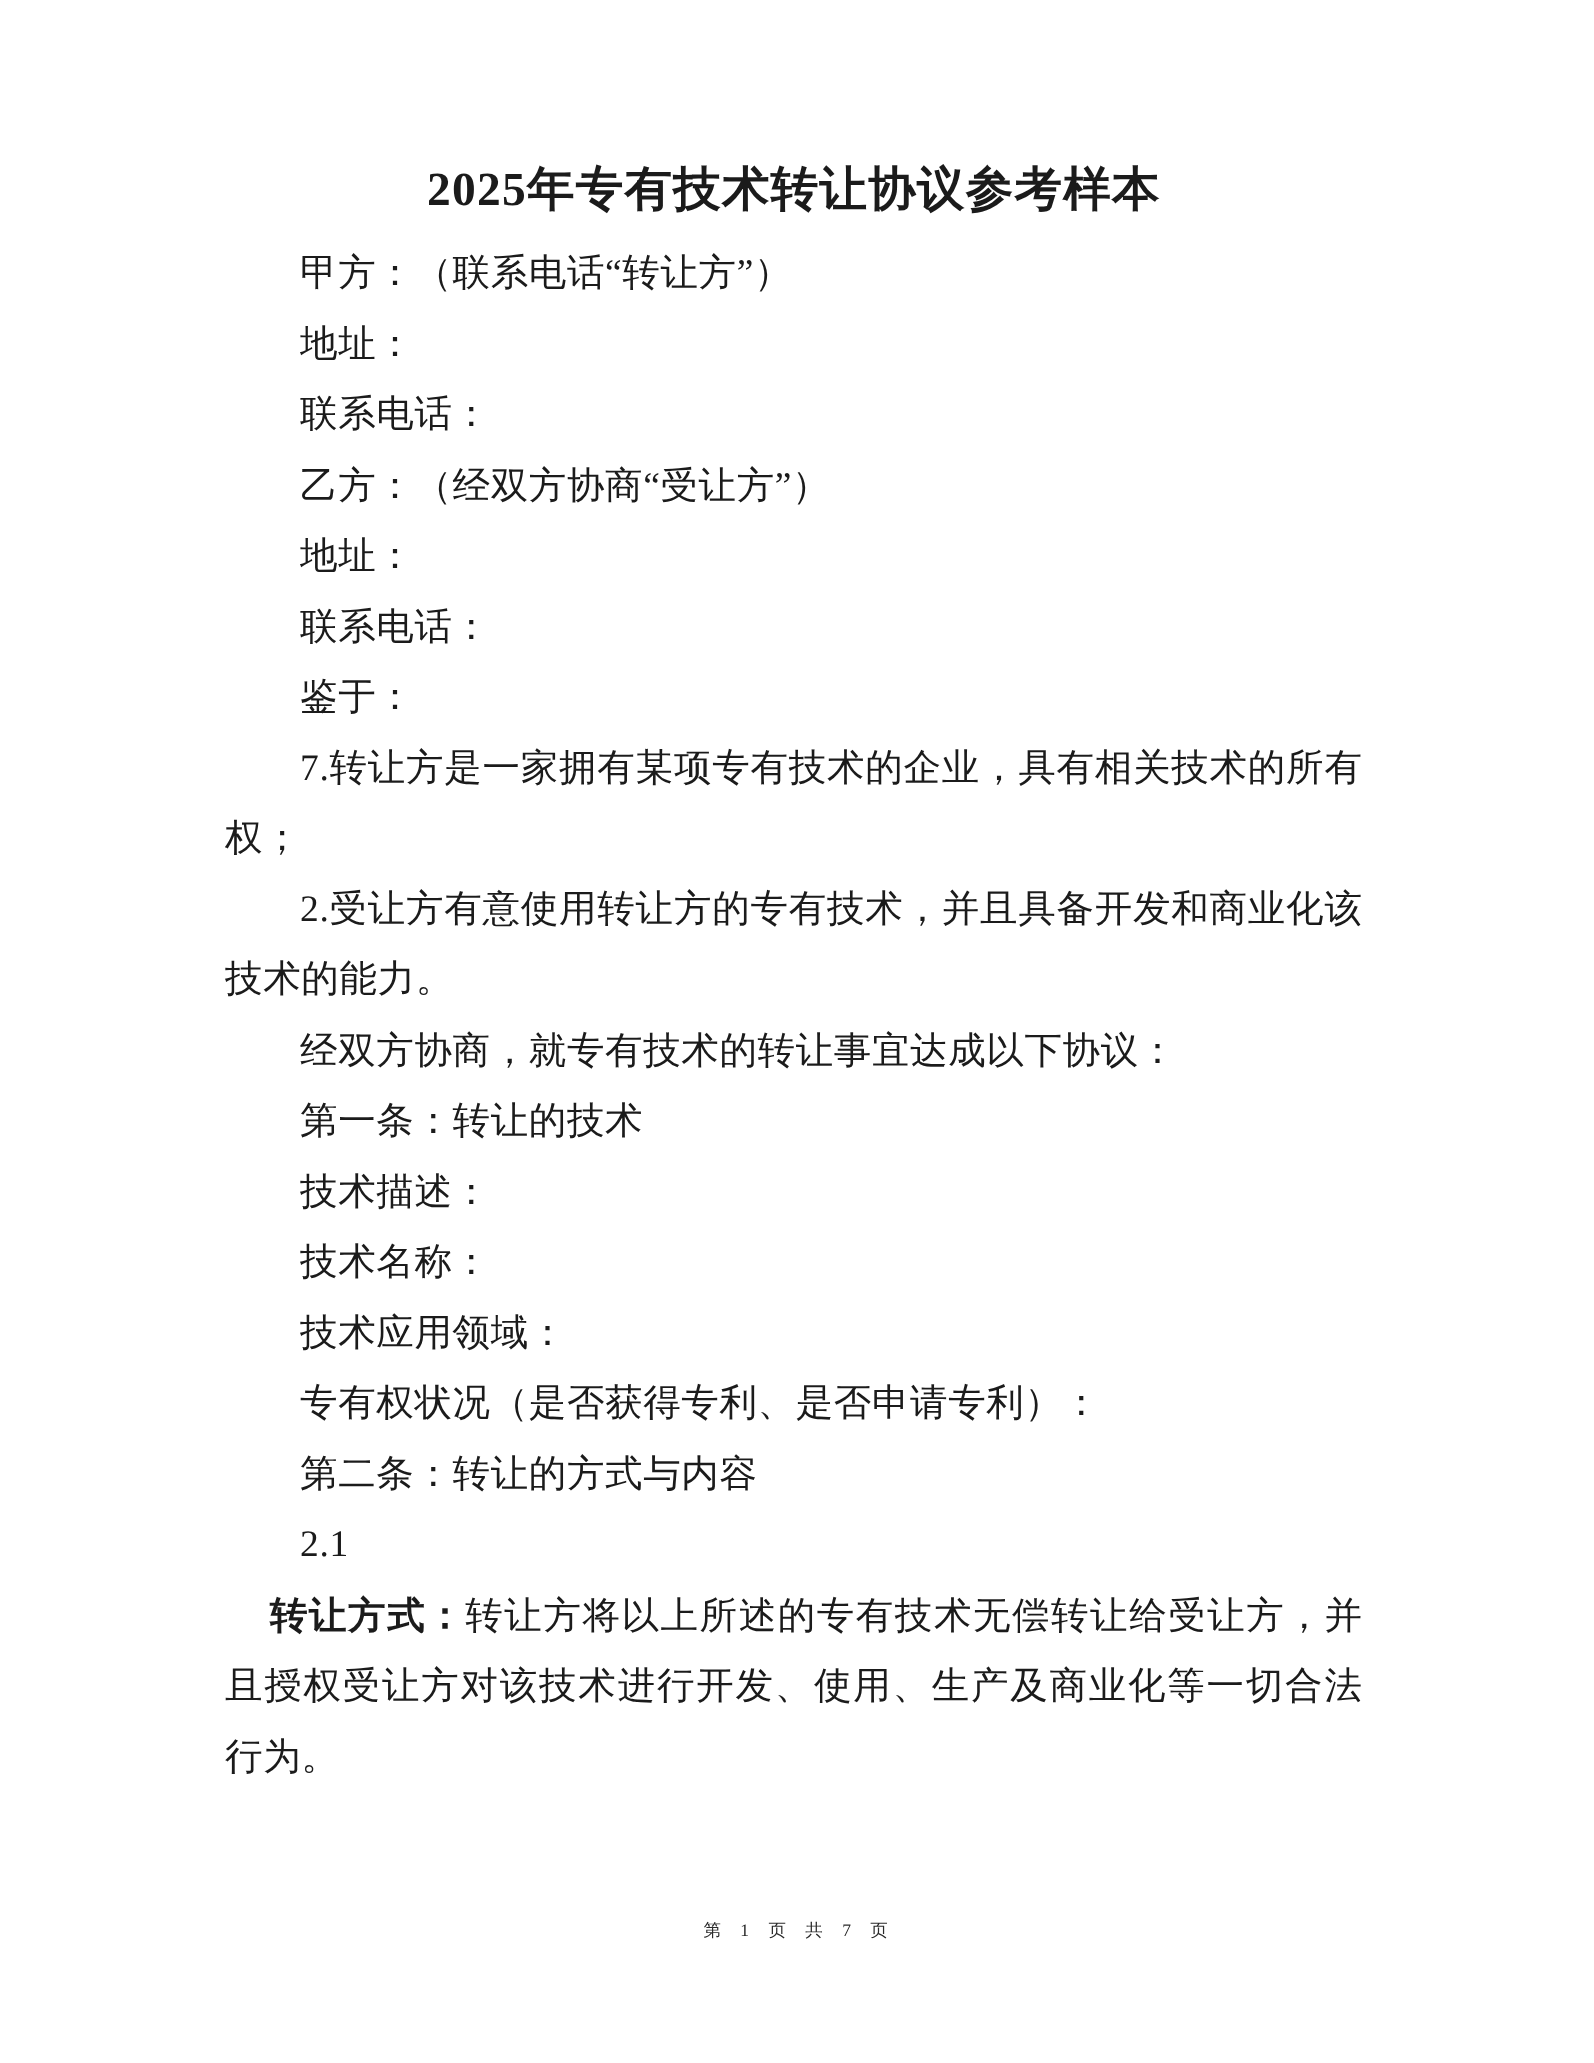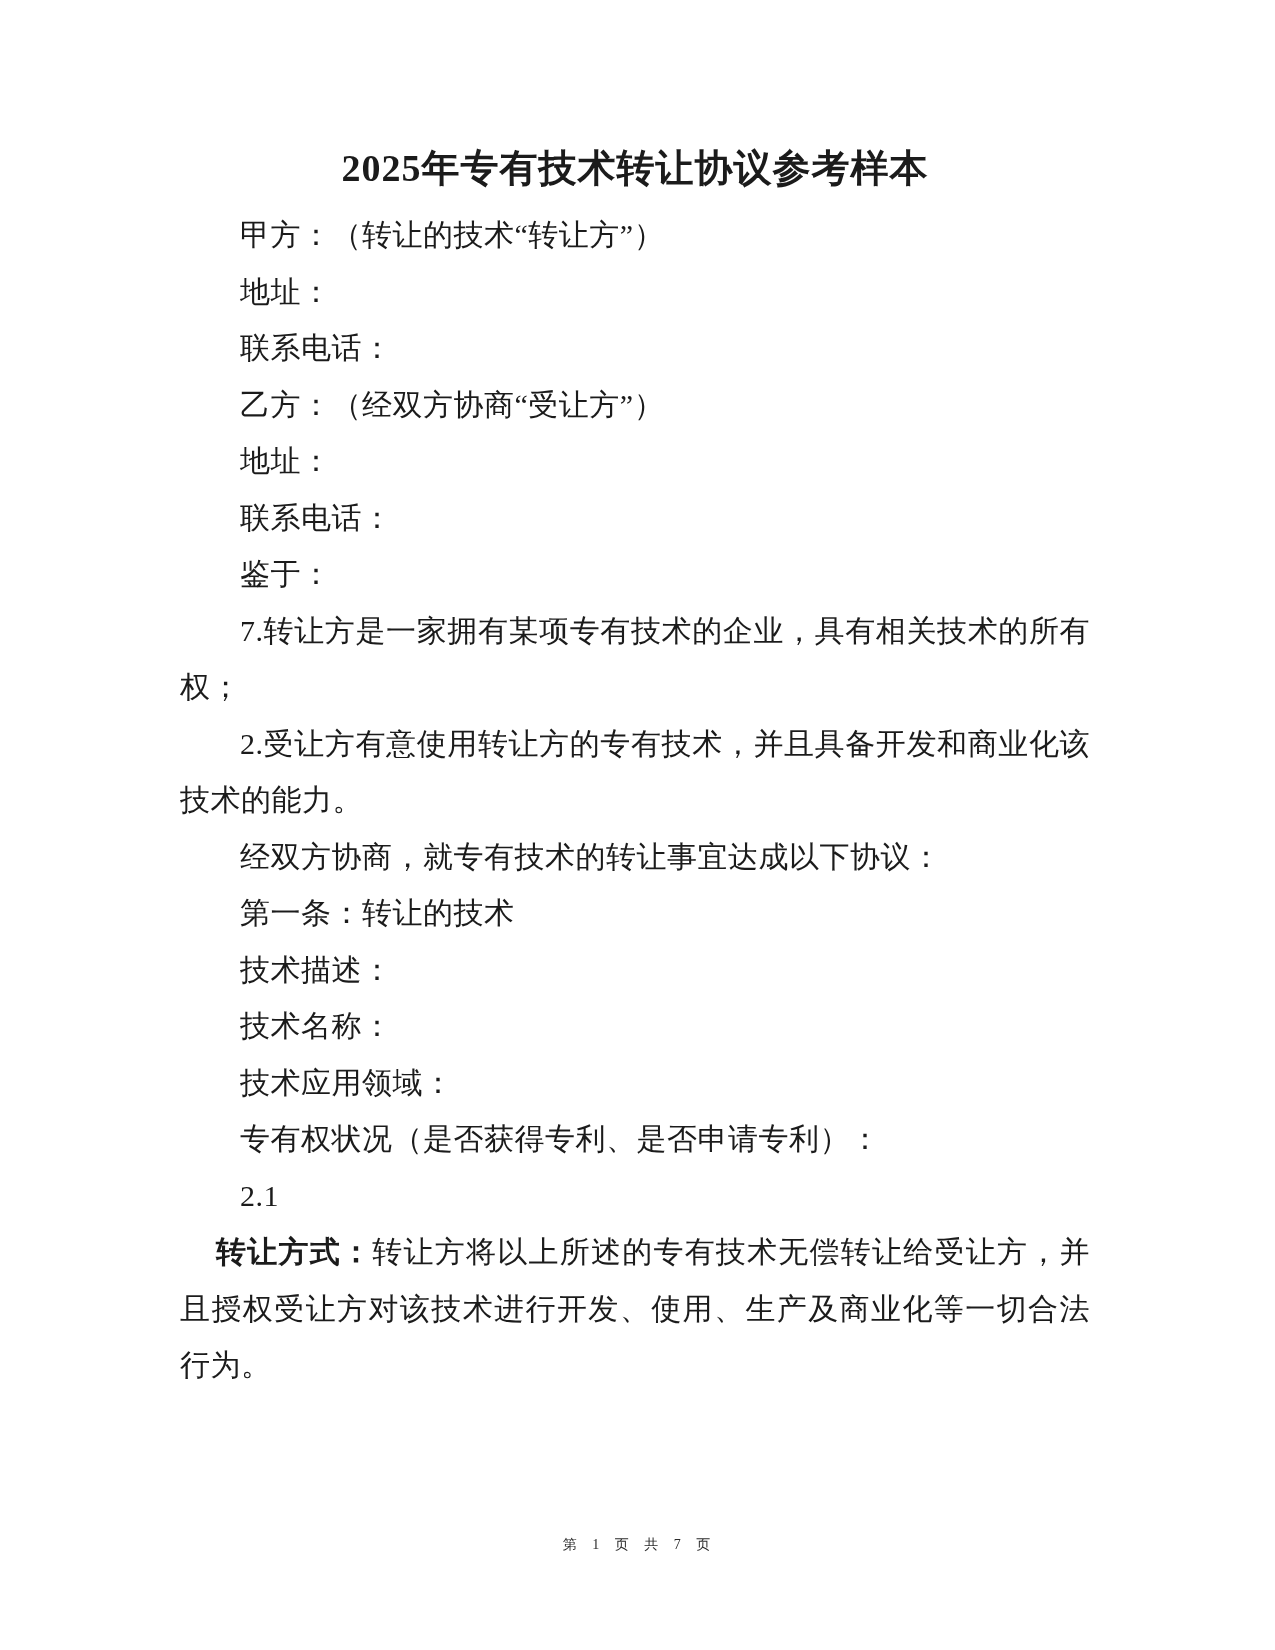--- a/index.html
+++ b/index.html
@@ -9,21 +9,21 @@
     width: 1275px;
     height: 1650px;
     background: #ffffff;
     color: #1b1b1b;
     font-family: "Liberation Serif", "DejaVu Serif", serif;
     overflow: hidden;
   }
   .content {
     position: absolute;
     left: 180px;
-    top: 143px;
+    top: 127px;
     width: 910px;
   }
   .doc-title {
     font-size: 38px;
     line-height: 50px;
     font-weight: 700;
     text-align: center;
     letter-spacing: 1px;
     margin-bottom: 14px;
   }
@@ -49,33 +49,34 @@
     color: #2a2a2a;
   }
 </style>
 </head>
 <body>
 
 <div class="page">
   <div class="content">
     <h1 class="doc-title">2025年专有技术转让协议参考样本</h1>
 
-    <p class="para">甲方：（转让的技术“转让方”）</p>
+    <p class="para">甲方：（联系电话“转让方”）</p>
     <p class="para">地址：</p>
     <p class="para">联系电话：</p>
     <p class="para">乙方：（经双方协商“受让方”）</p>
     <p class="para">地址：</p>
     <p class="para">联系电话：</p>
     <p class="para">鉴于：</p>
     <p class="para">7.转让方是一家拥有某项专有技术的企业，具有相关技术的所有权；</p>
     <p class="para">2.受让方有意使用转让方的专有技术，并且具备开发和商业化该技术的能力。</p>
     <p class="para">经双方协商，就专有技术的转让事宜达成以下协议：</p>
     <p class="para bold">第一条：转让的技术</p>
     <p class="para">技术描述：</p>
     <p class="para">技术名称：</p>
     <p class="para">技术应用领域：</p>
     <p class="para">专有权状况（是否获得专利、是否申请专利）：</p>
+    <p class="para bold">第二条：转让的方式与内容</p>
     <p class="para">2.1</p>
     <p class="para flush"><span class="lead-bold">转让方式：</span><span>转让方将以上所述的专有技术无偿转让给受让方，并且授权受让方对该技术进行开发、使用、生产及商业化等一切合法行为。</span></p>
   </div>
 
   <div class="page-footer">第 1 页 共 7 页</div>
 </div>
 
 </body></html>

